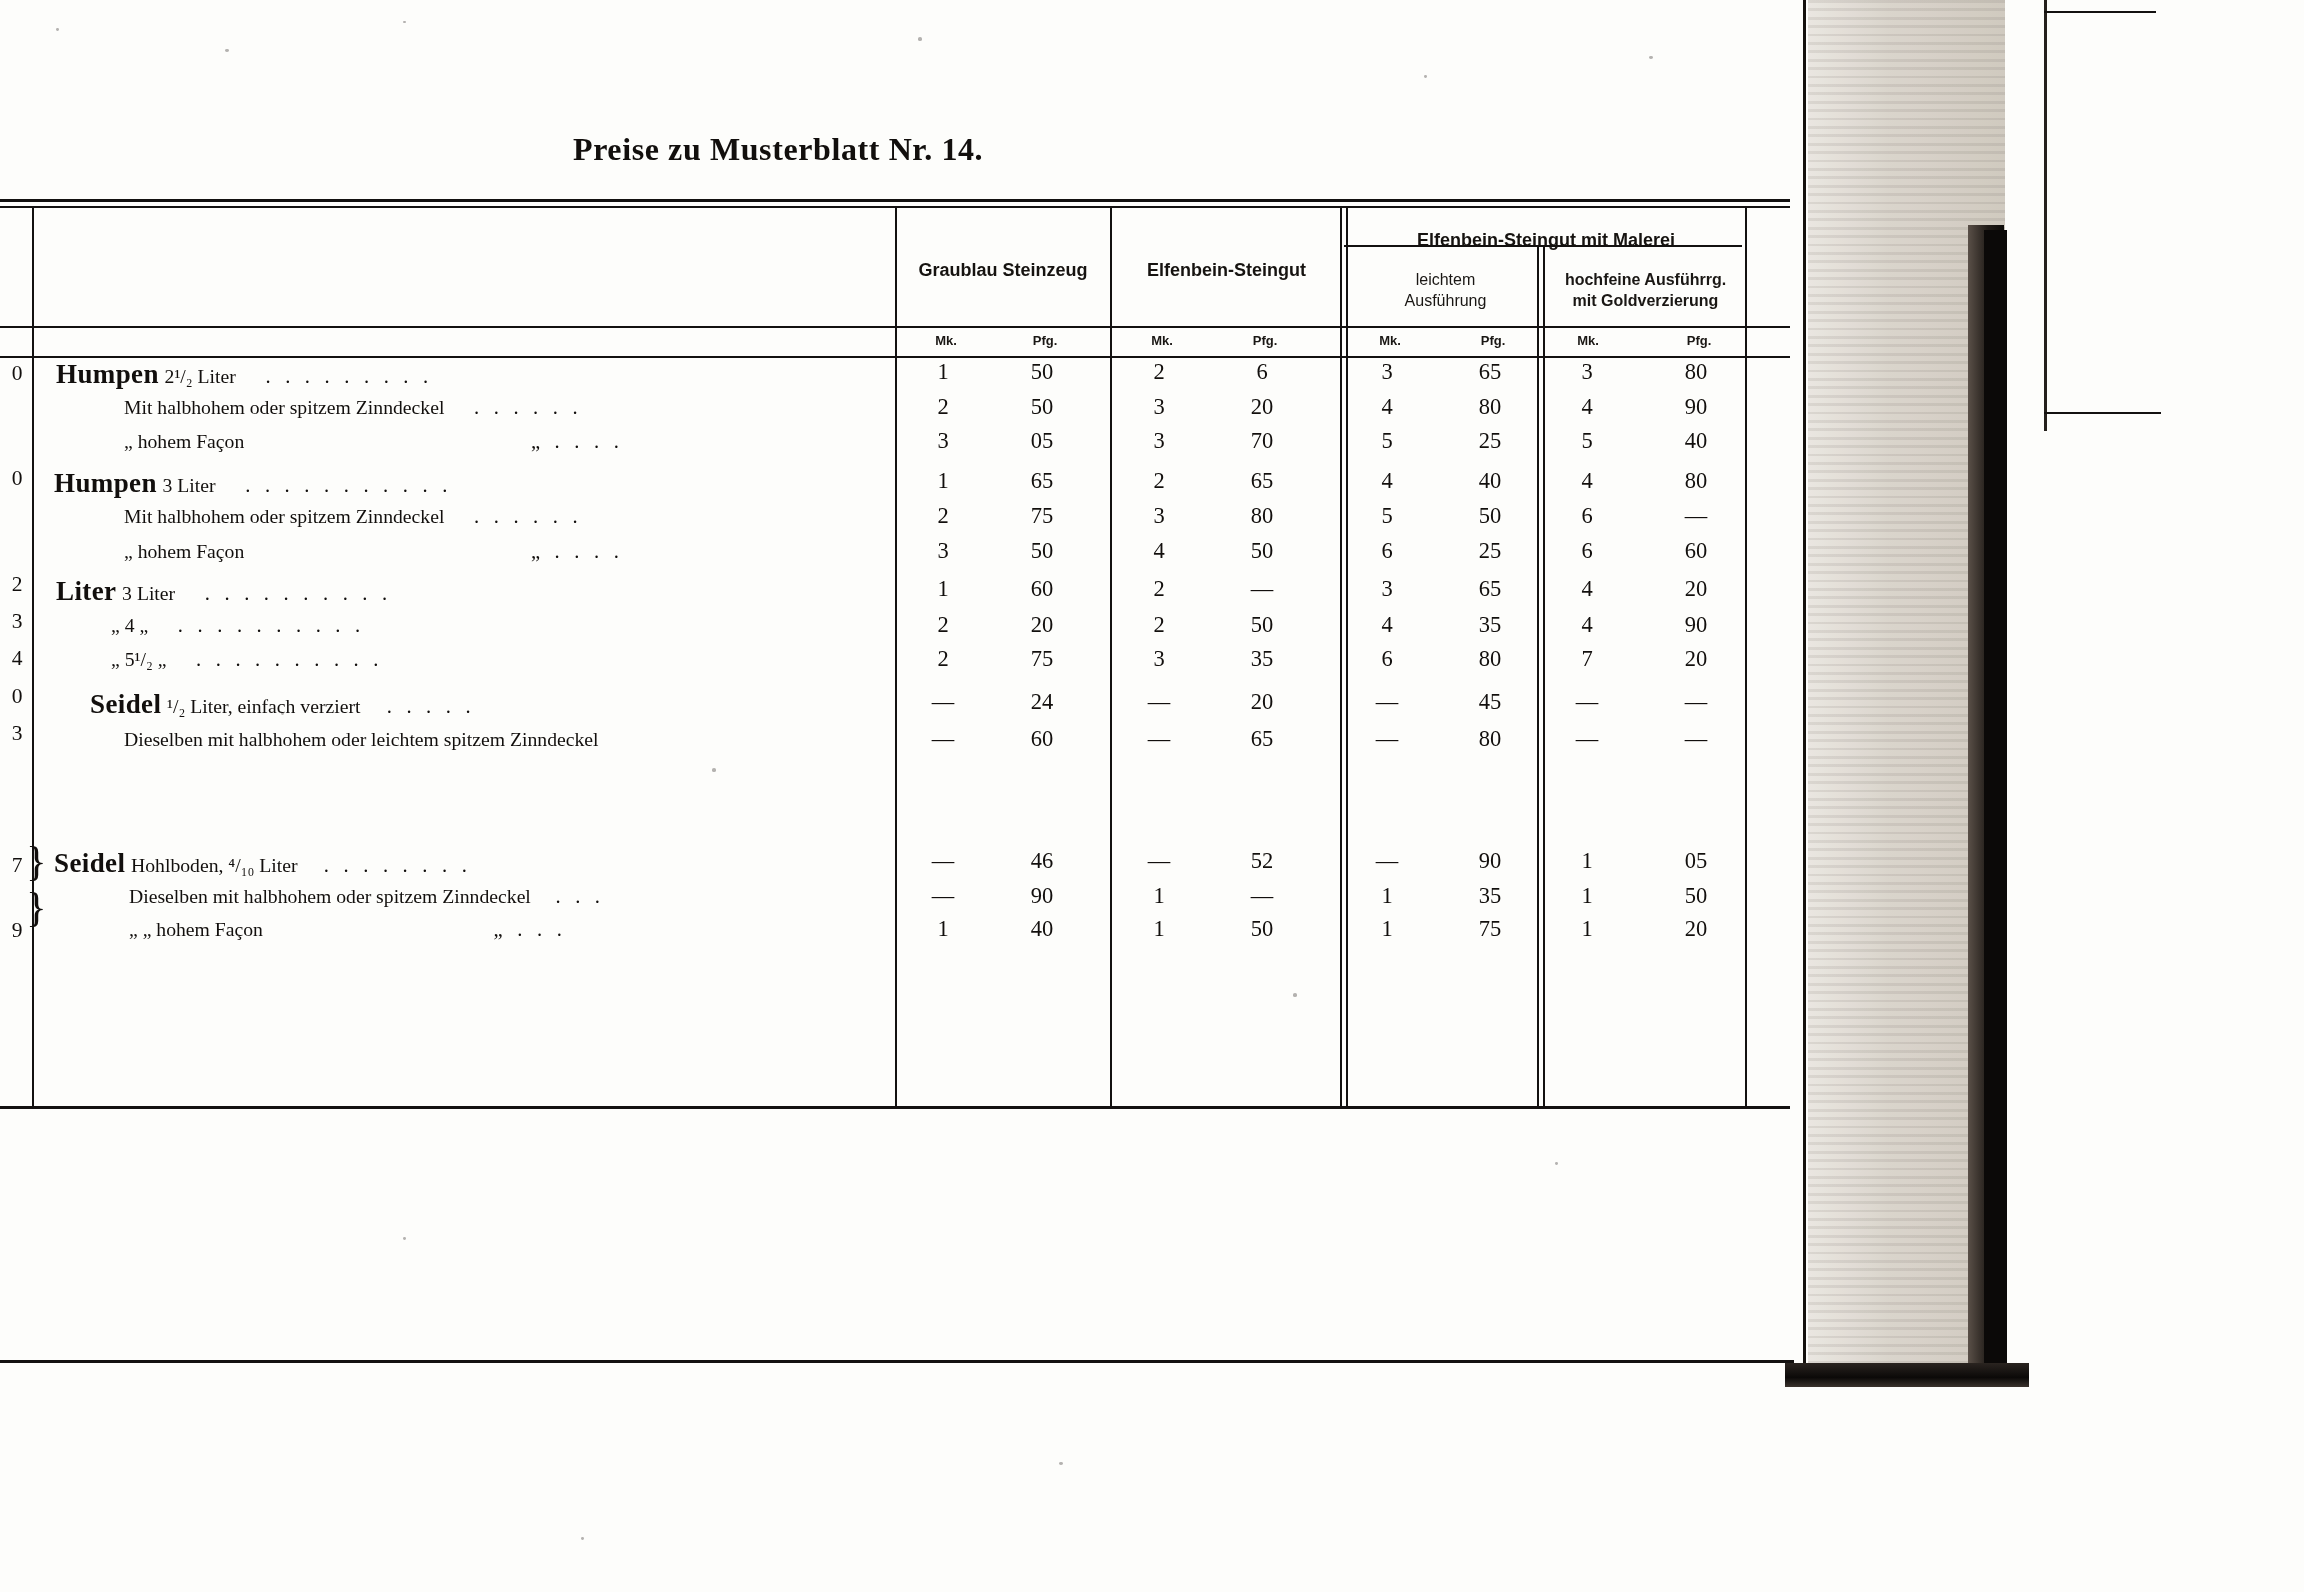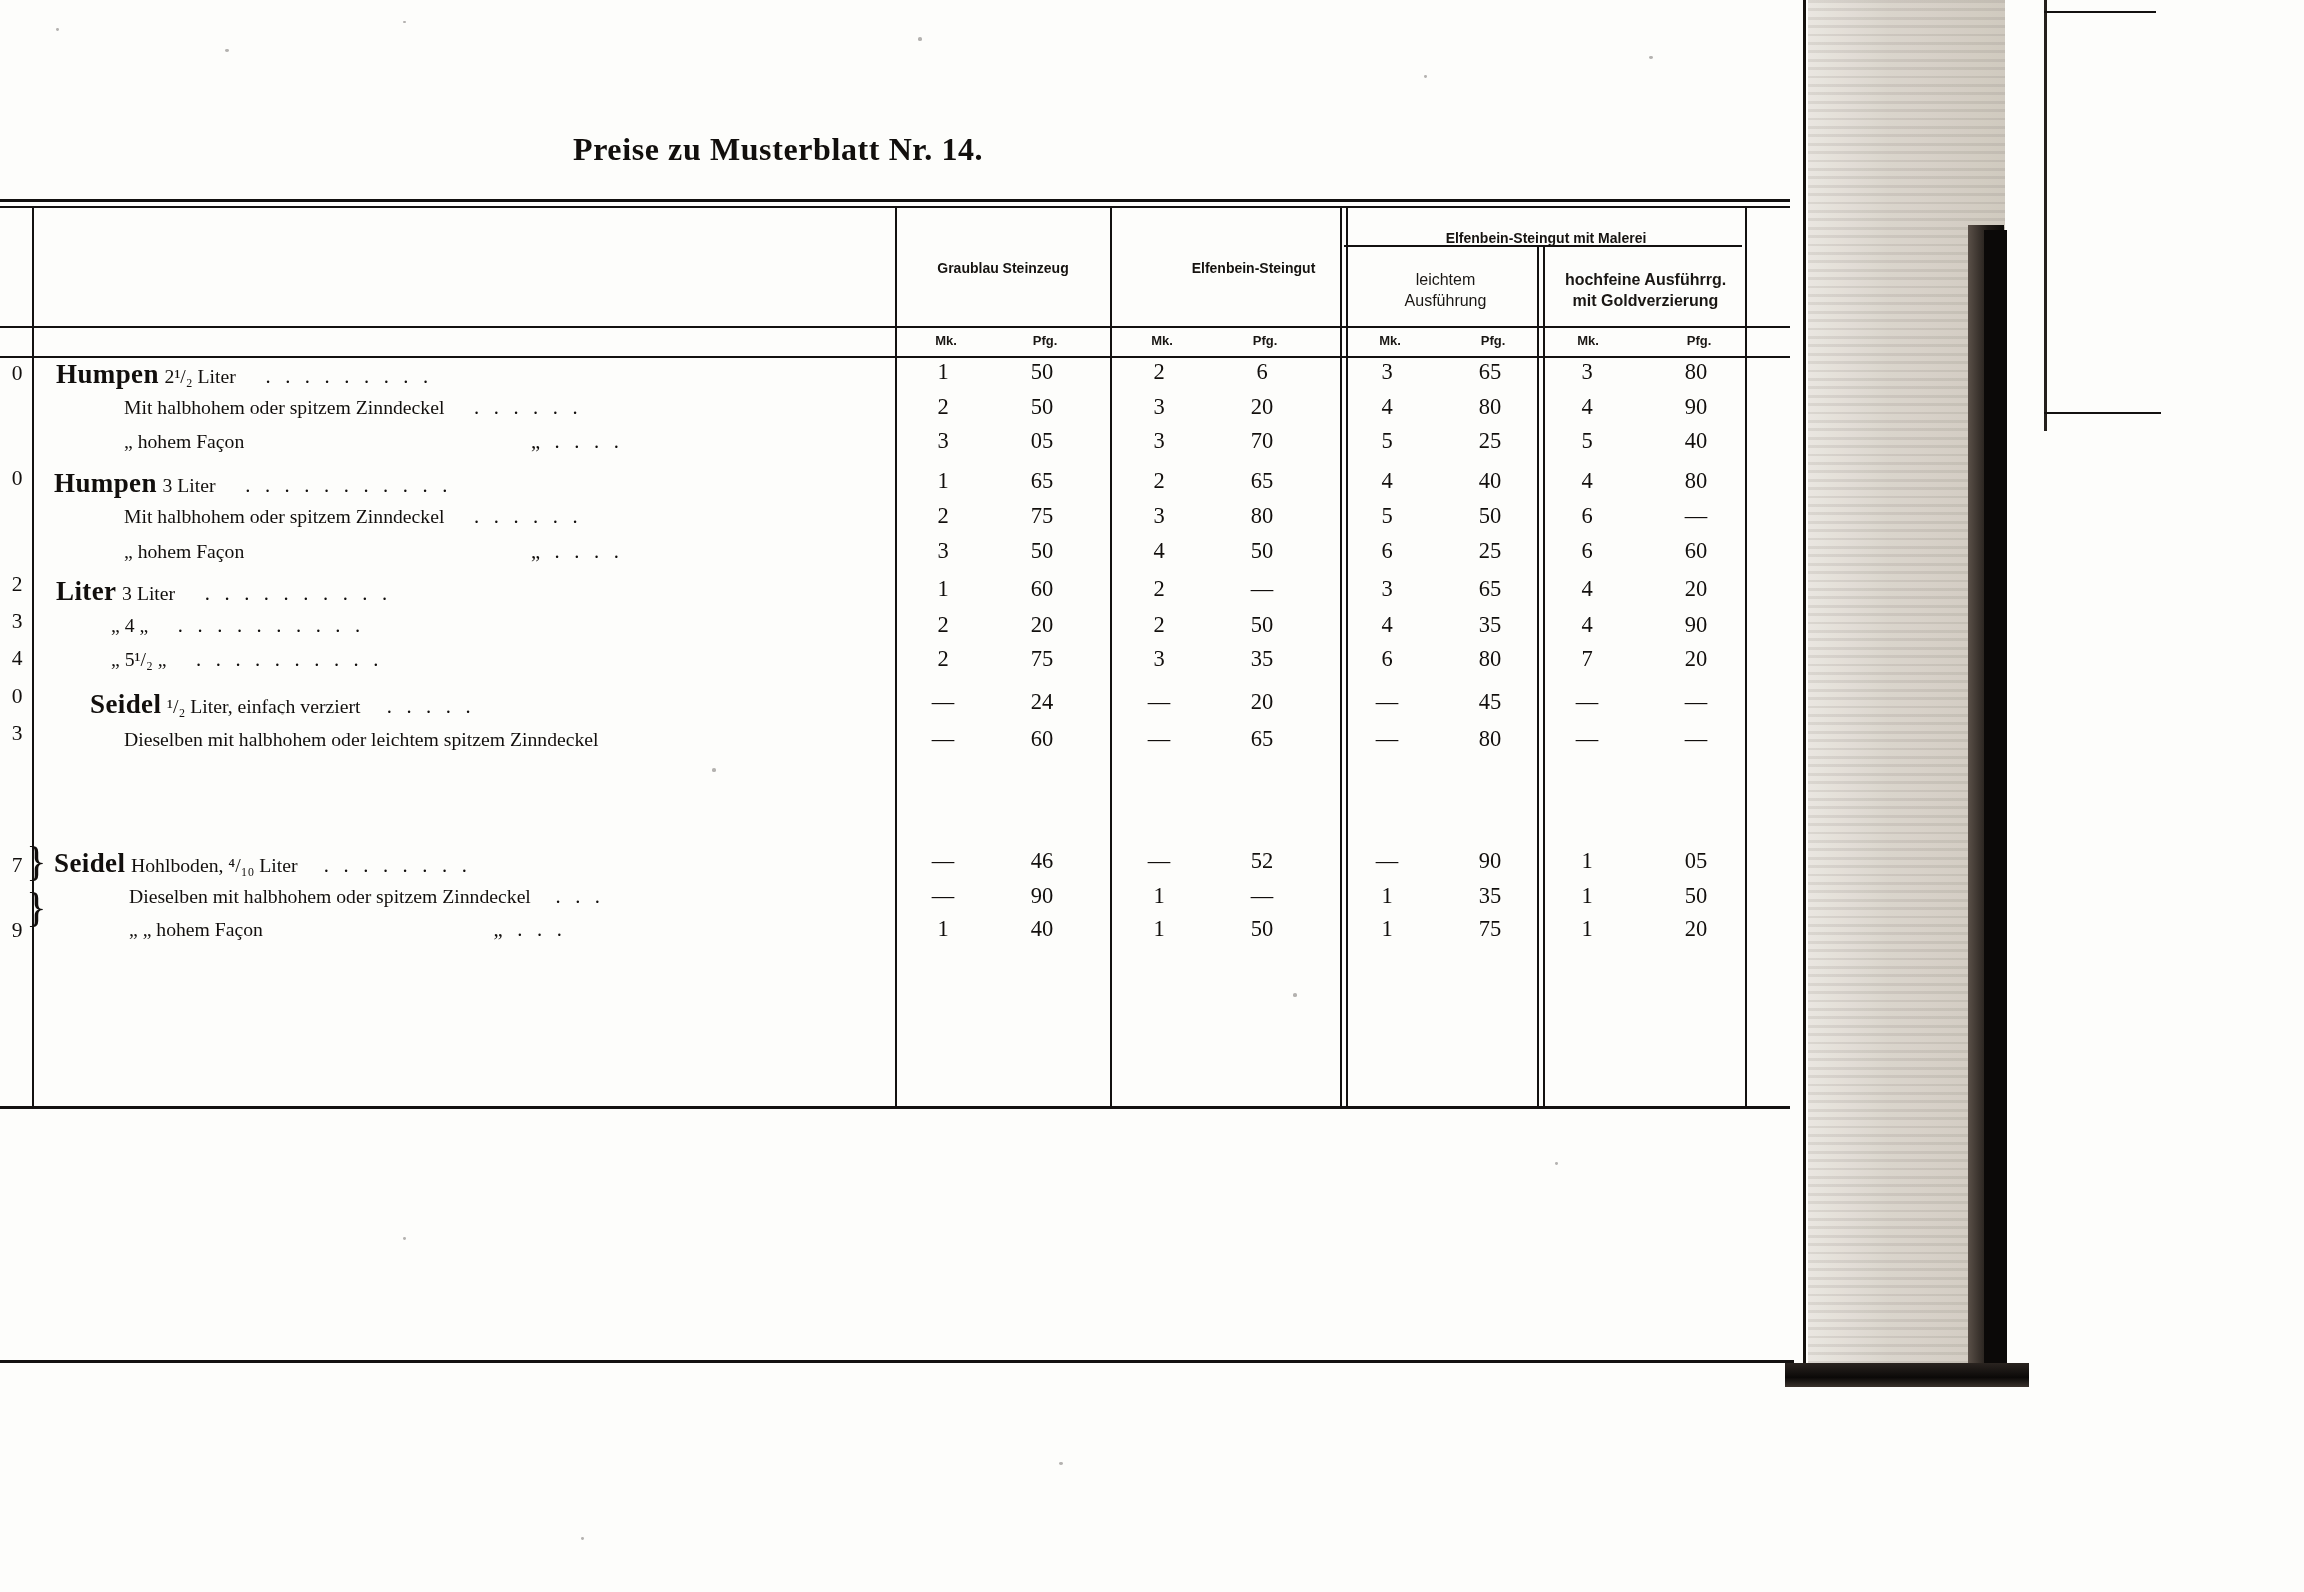--- a/index.html
+++ b/index.html
@@ -48,21 +48,21 @@
   .vrule {
     position: absolute;
     background: #131110;
     width: 1.9px;
   }
 
   .hdr-label {
     position: absolute;
     font-family: "Liberation Sans", sans-serif;
     font-weight: bold;
-    font-size: 14px;
+    font-size: 18px;
     text-align: center;
     white-space: nowrap;
     color: #161310;
   }
   .hdr-sub {
     position: absolute;
     font-family: "Liberation Sans", sans-serif;
     font-size: 16px;
     text-align: center;
     line-height: 1.22;
@@ -212,21 +212,21 @@
 <div class="vrule" style="left:32px;   top:208px; height:899px;"></div>
 <div class="vrule" style="left:895px;  top:208px; height:899px;"></div>
 <div class="vrule" style="left:1110px; top:208px; height:899px;"></div>
 <div class="vrule" style="left:1340px; top:208px; height:899px;"></div>
 <div class="vrule" style="left:1346px; top:208px; height:899px;"></div>
 <div class="vrule" style="left:1537px; top:245px; height:862px;"></div>
 <div class="vrule" style="left:1543px; top:245px; height:862px;"></div>
 <div class="vrule" style="left:1745px; top:208px; height:899px;"></div>
 
 <div class="hdr-label" style="left:899px; top:260px; width:208px;">Graublau Steinzeug</div>
-<div class="hdr-label" style="left:1142px; top:260px; width:223px;">Elfenbein-Steingut</div>
+<div class="hdr-label" style="left:1115px; top:260px; width:223px;">Elfenbein-Steingut</div>
 <div class="hdr-label" style="left:1349px; top:230px; width:394px;">Elfenbein-Steingut mit Malerei</div>
 
 <div class="hdr-sub" style="left:1352px; top:270px; width:187px;">leichtem</div>
 <div class="hdr-sub" style="left:1352px; top:291px; width:187px;">Ausführung</div>
 <div class="hdr-sub" style="left:1548px; top:270px; width:195px; font-weight:bold;">hochfeine Ausführrg.</div>
 <div class="hdr-sub" style="left:1548px; top:291px; width:195px; font-weight:bold;">mit Goldverzierung</div>
 
 <div class="unit" style="left:913px;  top:333px;">Mk.</div>
 <div class="unit" style="left:1012px; top:333px;">Pfg.</div>
 <div class="unit" style="left:1129px; top:333px;">Mk.</div>

